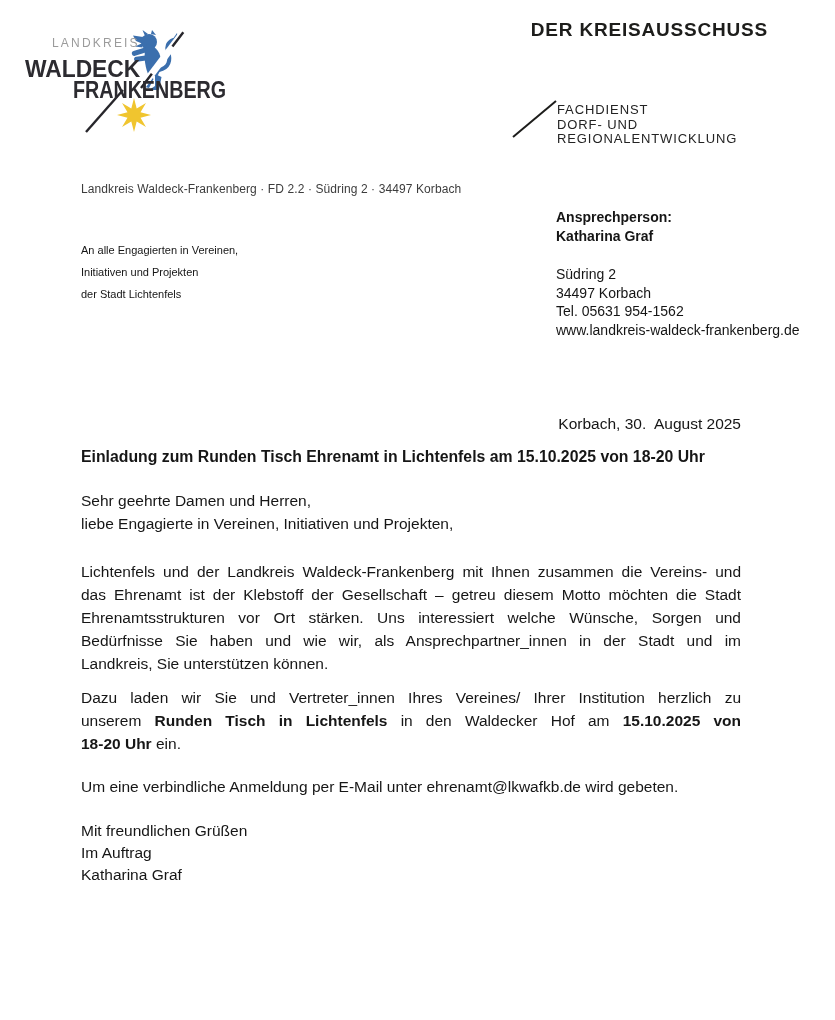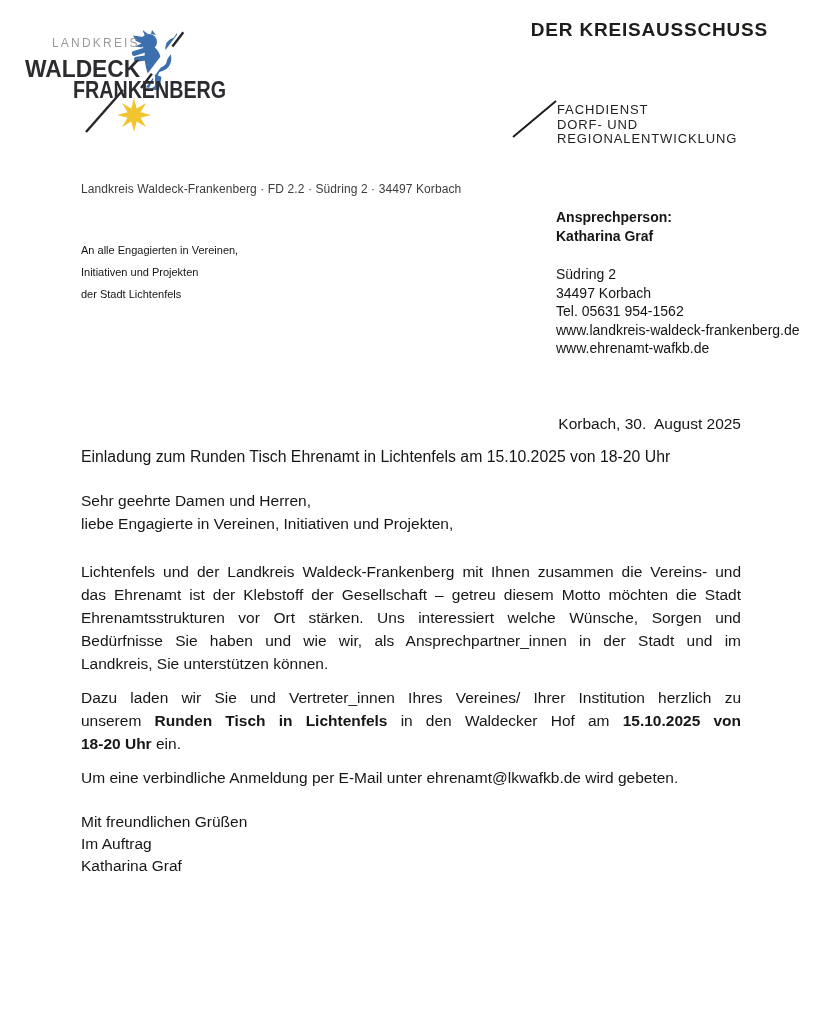--- a/index.html
+++ b/index.html
@@ -63,26 +63,26 @@
   }
   .contact .bold { font-weight: 700; }
   .contact .addr-start { margin-top: 20px; }
 
   
   .letter-body {
     position: absolute; left: 81px; top: 413px; width: 660px;
     font-size: 15.5px; line-height: 23px; color: #161616;
   }
   .date-line { text-align: right; white-space: pre-wrap; line-height: 22px; }
-  .subject { margin-top: 11px; font-weight: 400; font-size: 15.8px; line-height: 21px; }
+  .subject { margin-top: 11px; font-weight: 700; font-size: 15.8px; line-height: 21px; }
   .salutation { margin-top: 23px; line-height: 22.5px; }
   .para-1 { margin-top: 25px; }
   .para-2 { margin-top: 11px; }
   .para-3 { margin-top: 15px; }
-  .para-4 { margin-top: 11px; }
+  .para-4 { margin-top: 20px; }
   .closing { margin-top: 22px; line-height: 22px; }
   .jline { text-align: justify; text-align-last: justify; }
   .lline { text-align: left; }
   b { font-weight: 700; }
 </style>
 </head>
 <body>
 
 <div class="logo-wrap">
   <svg class="logo-svg" width="210" height="118" viewBox="0 0 210 118">
@@ -139,21 +139,20 @@
   <div>der Stadt Lichtenfels</div>
 </div>
 
 <div class="contact">
   <div class="bold">Ansprechperson:</div>
   <div class="bold">Katharina Graf</div>
   <div class="addr-start">Südring 2</div>
   <div>34497 Korbach</div>
   <div>Tel. 05631 954-1562</div>
   <div>www.landkreis-waldeck-frankenberg.de</div>
-  <div>www.ehrenamt-wafkb.de</div>
 </div>
 
 <div class="letter-body">
   <div class="date-line">Korbach, 30.  August 2025</div>
 
   <div class="subject">Einladung zum Runden Tisch Ehrenamt in Lichtenfels am 15.10.2025 von 18-20 Uhr</div>
 
   <div class="salutation">
     <div>Sehr geehrte Damen und Herren,</div>
     <div>liebe Engagierte in Vereinen, Initiativen und Projekten,</div>

